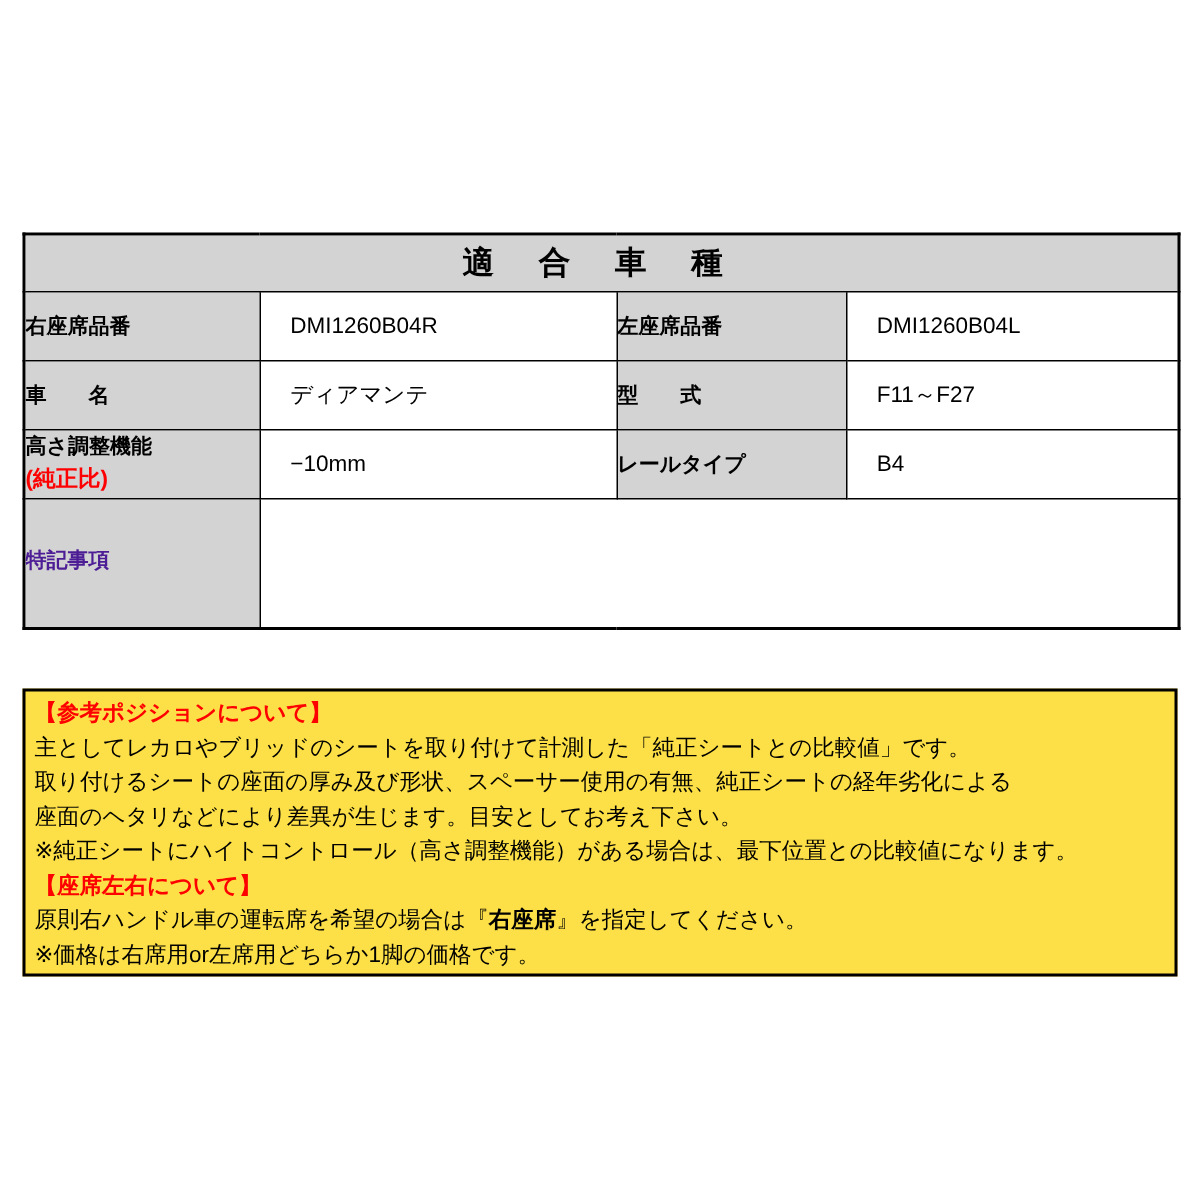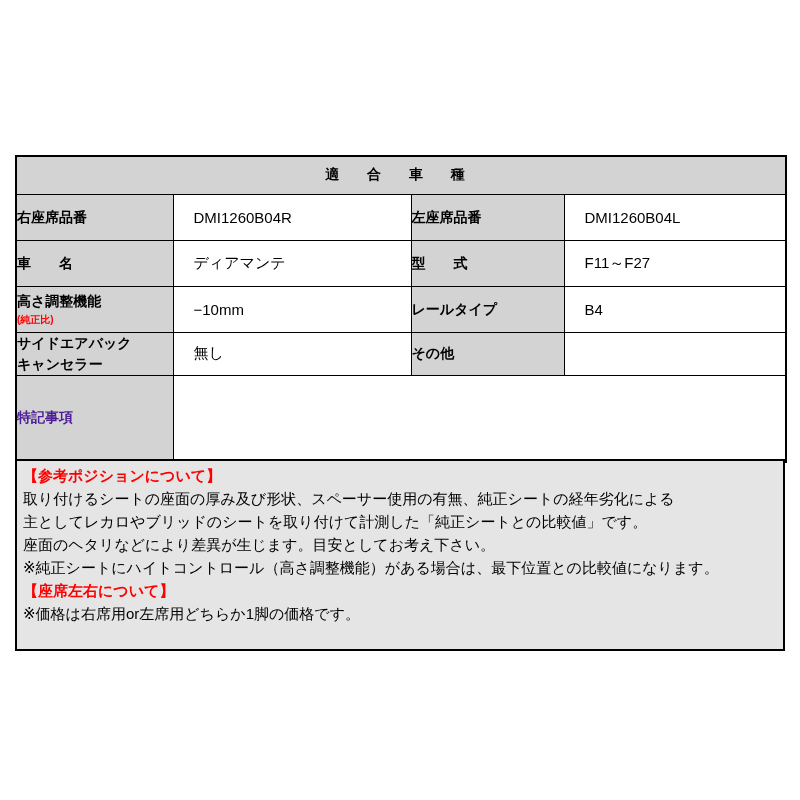--- a/index.html
+++ b/index.html
@@ -23,21 +23,21 @@
   }
   .fit-table td {
     border: 1px solid #000;
     overflow: hidden;
   }
   td.title-cell {
     height: 38px;
     background: #d3d3d3;
     text-align: center;
     vertical-align: middle;
-    font-size: 14px;
+    font-size: 21px;
     font-weight: bold;
     letter-spacing: 12px;
   }
   td.label-cell {
     background: #d3d3d3;
     text-align: left;
     vertical-align: middle;
     font-size: 14px;
     font-weight: bold;
     line-height: 1.45;
@@ -47,34 +47,34 @@
     text-align: left;
     vertical-align: middle;
     font-size: 15px;
     padding-left: 20px;
   }
   tr.row-std td { height: 46px; }
   tr.row-airbag td { height: 43px; }
   tr.row-special td { height: 87px; }
   .label-sub {
     display: block;
-    font-size: 10px;
+    font-size: 15px;
     color: #ff0000;
     font-weight: bold;
     margin-top: 2px;
   }
   .red-label { color: #4c1d95; font-family: Liberation Serif, serif; }
   .notes-box {
     position: absolute;
     left: 15px;
     top: 459px;
     width: 770px;
     height: 192px;
     border: 2px solid #000;
-    background: #e5e5e5;
+    background: #fde047;
     padding: 3px 6px;
   }
   .note-line {
     font-size: 15px;
     line-height: 23px;
     white-space: nowrap;
   }
   .note-heading {
     color: #ff0000;
     font-weight: bold;
@@ -117,40 +117,34 @@
       <tr class="row-std">
         <td class="label-cell">
           <span>高さ調整機能</span>
           <span class="label-sub">(純正比)</span>
         </td>
         <td class="value-cell">−10mm</td>
         <td class="label-cell">レールタイプ</td>
         <td class="value-cell">B4</td>
       </tr>
 
-      <tr class="row-airbag">
-        <td class="label-cell">
-          <span>サイドエアバック</span><br>
-          <span>キャンセラー</span>
-        </td>
-        <td class="value-cell">無し</td>
-        <td class="label-cell">その他</td>
-        <td class="value-cell"></td>
-      </tr>
 
       <tr class="row-special">
         <td class="label-cell red-label">特記事項</td>
         <td class="value-cell" colspan="3"></td>
       </tr>
     </tbody>
   </table>
 
   <div class="notes-box">
     <div class="note-heading">【参考ポジションについて】</div>
+    <div class="note-line">主としてレカロやブリッドのシートを取り付けて計測した「純正シートとの比較値」です。</div>
     <div class="note-line">取り付けるシートの座面の厚み及び形状、スペーサー使用の有無、純正シートの経年劣化による</div>
-    <div class="note-line">主としてレカロやブリッドのシートを取り付けて計測した「純正シートとの比較値」です。</div>
     <div class="note-line">座面のヘタリなどにより差異が生じます。目安としてお考え下さい。</div>
     <div class="note-line">※純正シートにハイトコントロール（高さ調整機能）がある場合は、最下位置との比較値になります。</div>
     <div class="note-heading">【座席左右について】</div>
+    <div class="note-line">
+      <span>原則右ハンドル車の運転席を希望の場合は『</span><span class="bold-inline">右座席</span><span>』を指定してください。</span>
+    </div>
     <div class="note-line">※価格は右席用or左席用どちらか1脚の価格です。</div>
   </div>
 
 </div>
 
 </body></html>

